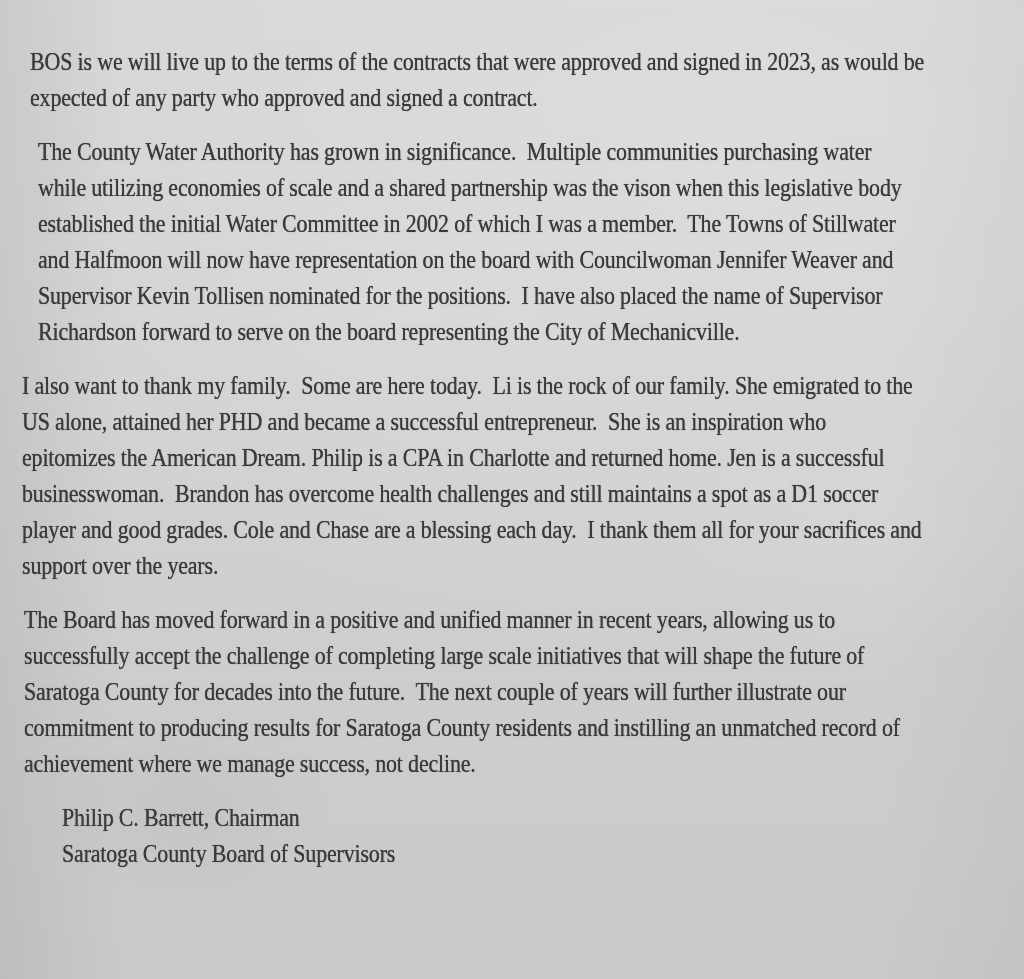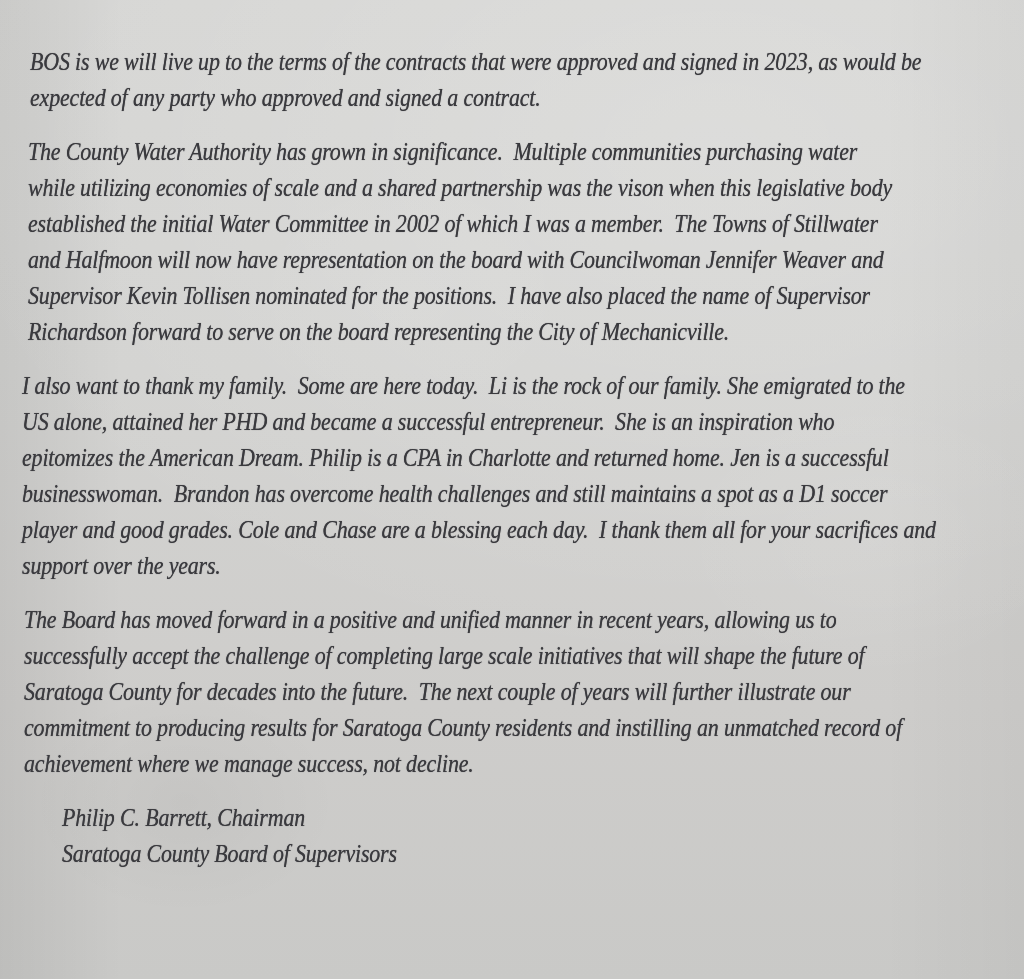--- a/index.html
+++ b/index.html
@@ -11,21 +11,20 @@
     position: relative;
     width: 1024px;
     height: 979px;
     overflow: hidden;
     font-family: "Liberation Serif", serif;
     color: #3a3a3e;
     background:
       radial-gradient(130% 90% at 70% 15%, rgba(255,255,255,0.18), rgba(255,255,255,0) 60%),
       linear-gradient(90deg, rgba(0,0,0,0.06) 0%, rgba(0,0,0,0) 12%, rgba(0,0,0,0) 86%, rgba(0,0,0,0.03) 100%),
       linear-gradient(180deg, #d6d6d4 0%, #d3d3d1 38%, #cecdcb 72%, #c9c9c7 100%);
-    font-style: italic;
   }
   
   .photo::after {
     content: "";
     position: absolute;
     inset: 0;
     pointer-events: none;
     background:
       radial-gradient(220px 160px at 18% 82%, rgba(0,0,0,0.035), rgba(0,0,0,0) 70%),
       radial-gradient(300px 220px at 85% 55%, rgba(255,255,255,0.06), rgba(255,255,255,0) 70%),
@@ -54,21 +53,21 @@
 </style>
 </head>
 <body>
 
 <div class="photo">
   <main class="letter" style="color: rgb(58, 58, 62);">
       <div class="paragraph" style="margin-left: 30px;">
         <div class="line">BOS is we will live up to the terms of the contracts that were approved and signed in 2023, as would be</div>
         <div class="line">expected of any party who approved and signed a contract.</div>
       </div>
-      <div class="paragraph" style="margin-left: 28px;">
+      <div class="paragraph" style="margin-left: 38px;">
         <div class="line">The County Water Authority has grown in significance.  Multiple communities purchasing water</div>
         <div class="line">while utilizing economies of scale and a shared partnership was the vison when this legislative body</div>
         <div class="line">established the initial Water Committee in 2002 of which I was a member.  The Towns of Stillwater</div>
         <div class="line">and Halfmoon will now have representation on the board with Councilwoman Jennifer Weaver and</div>
         <div class="line">Supervisor Kevin Tollisen nominated for the positions.  I have also placed the name of Supervisor</div>
         <div class="line">Richardson forward to serve on the board representing the City of Mechanicville.</div>
       </div>
       <div class="paragraph" style="margin-left: 22px;">
         <div class="line">I also want to thank my family.  Some are here today.  Li is the rock of our family. She emigrated to the</div>
         <div class="line">US alone, attained her PHD and became a successful entrepreneur.  She is an inspiration who</div>

